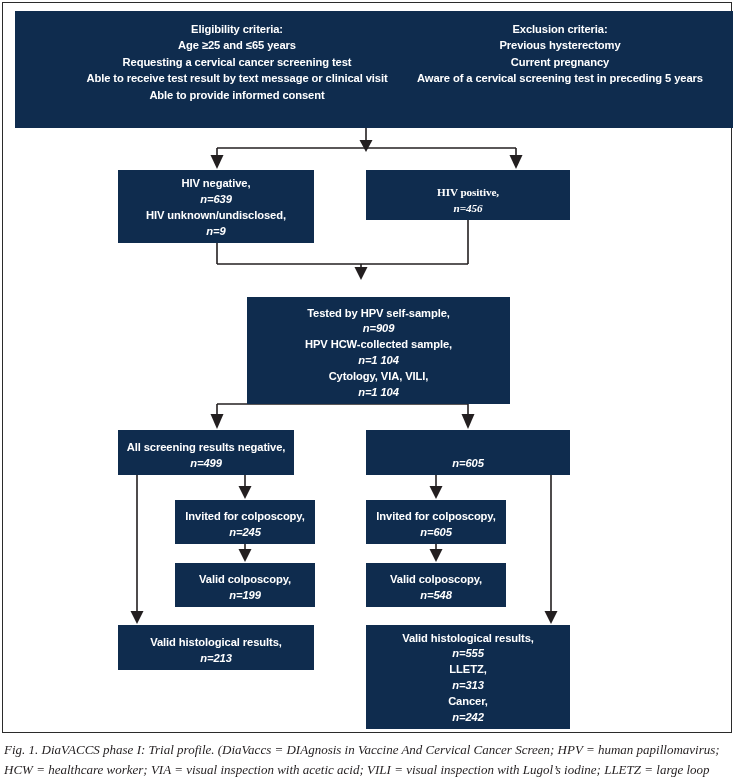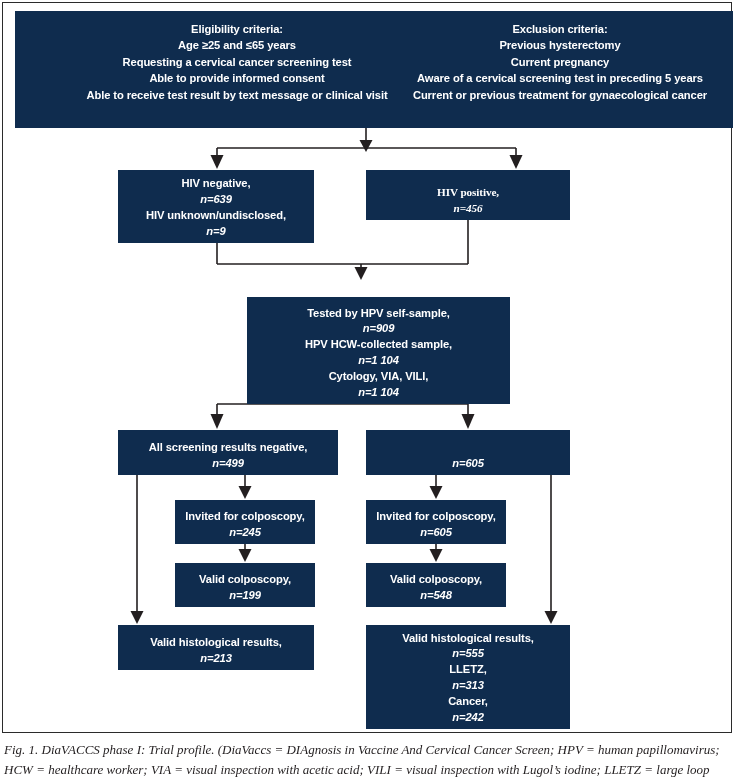--- a/index.html
+++ b/index.html
@@ -61,21 +61,21 @@
     padding-top:10px;
     box-sizing:border-box;
   }
   #elig{left:72px;width:300px;}
   #excl{left:372px;width:346px;}
   .crit .ln{line-height:1.47;font-size:11.2px;}
 
   #b-hivneg{left:118px;top:170px;width:196px;height:73px;}
   #b-hivpos{left:366px;top:170px;width:204px;height:50px;font-family:Liberation Serif, serif;}
   #b-tested{left:247px;top:297px;width:263px;height:107px;}
-  #b-negres{left:118px;top:430px;width:220px;height:45px;}
+  #b-negres{left:118px;top:430px;width:176px;height:45px;}
   #b-posres{left:366px;top:430px;width:204px;height:45px;}
   #b-inv1{left:175px;top:500px;width:140px;height:44px;}
   #b-inv2{left:366px;top:500px;width:140px;height:44px;}
   #b-val1{left:175px;top:563px;width:140px;height:44px;}
   #b-val2{left:366px;top:563px;width:140px;height:44px;}
   #b-hist1{left:118px;top:625px;width:196px;height:45px;}
   #b-hist2{left:366px;top:625px;width:204px;height:104px;}
 
   svg.lines{position:absolute;left:0;top:0;width:748px;height:735px;overflow:visible;}
   svg.lines line, svg.lines path{stroke:#231f20;stroke-width:1.6px;fill:none;}
@@ -141,29 +141,28 @@
 
       <line x1="436" y1="544" x2="436" y2="550"></line>
       <polygon class="arrowhead" points="429.5,549 442.5,549 436,562"></polygon>
     </svg>
 
     <div class="box" id="banner">
       <div class="crit" id="elig">
         <span class="ln hd">Eligibility criteria:</span>
         <span class="ln">Age ≥25 and ≤65 years</span>
         <span class="ln">Requesting a cervical cancer screening test</span>
+        <span class="ln">Able to receive test result by text message or clinical visit</span>
         <span class="ln">Able to provide informed consent</span>
-        <span class="ln">Able to receive test result by text message or clinical visit</span>
       </div>
       <div class="crit" id="excl">
         <span class="ln hd">Exclusion criteria:</span>
         <span class="ln">Previous hysterectomy</span>
         <span class="ln">Current pregnancy</span>
         <span class="ln">Aware of a cervical screening test in preceding 5 years</span>
-        <span class="ln">Current or previous treatment for gynaecological cancer</span>
       </div>
     </div>
 
     <div class="box" id="b-hivneg">
       <span class="ln">HIV negative,</span>
       <span class="ln nv">n=639</span>
       <span class="ln">HIV unknown/undisclosed,</span>
       <span class="ln nv">n=9</span>
     </div>
 

